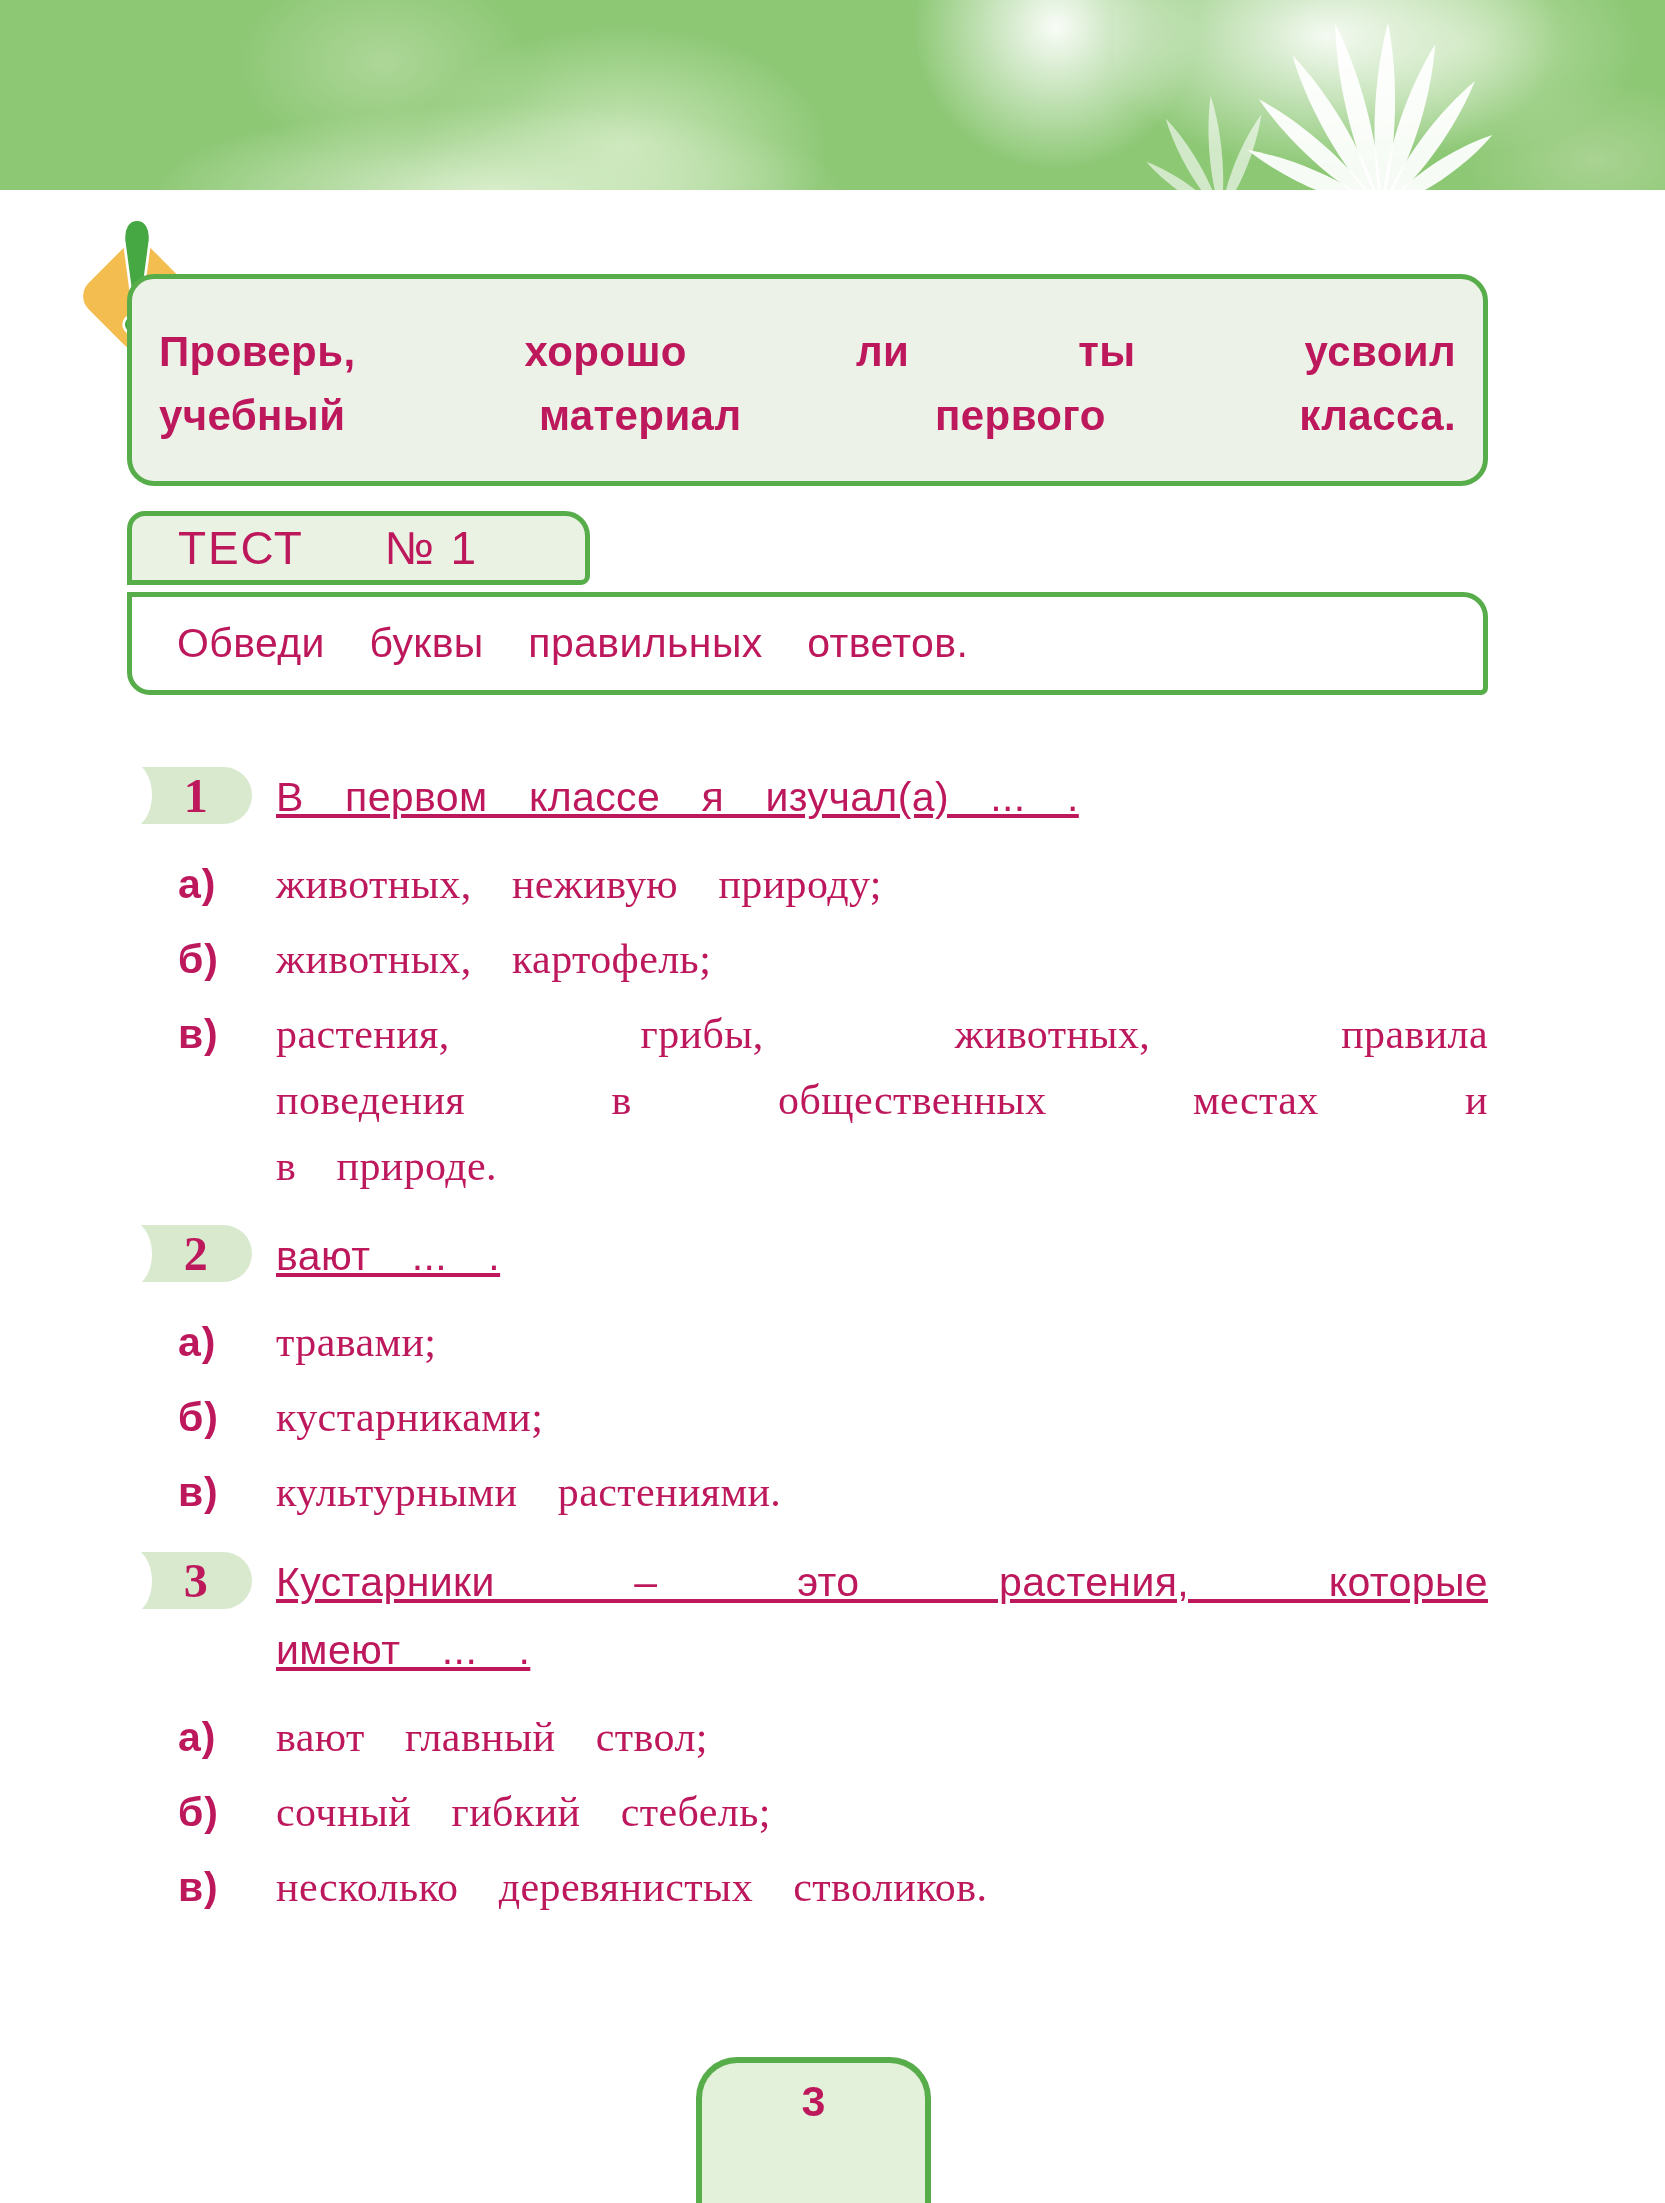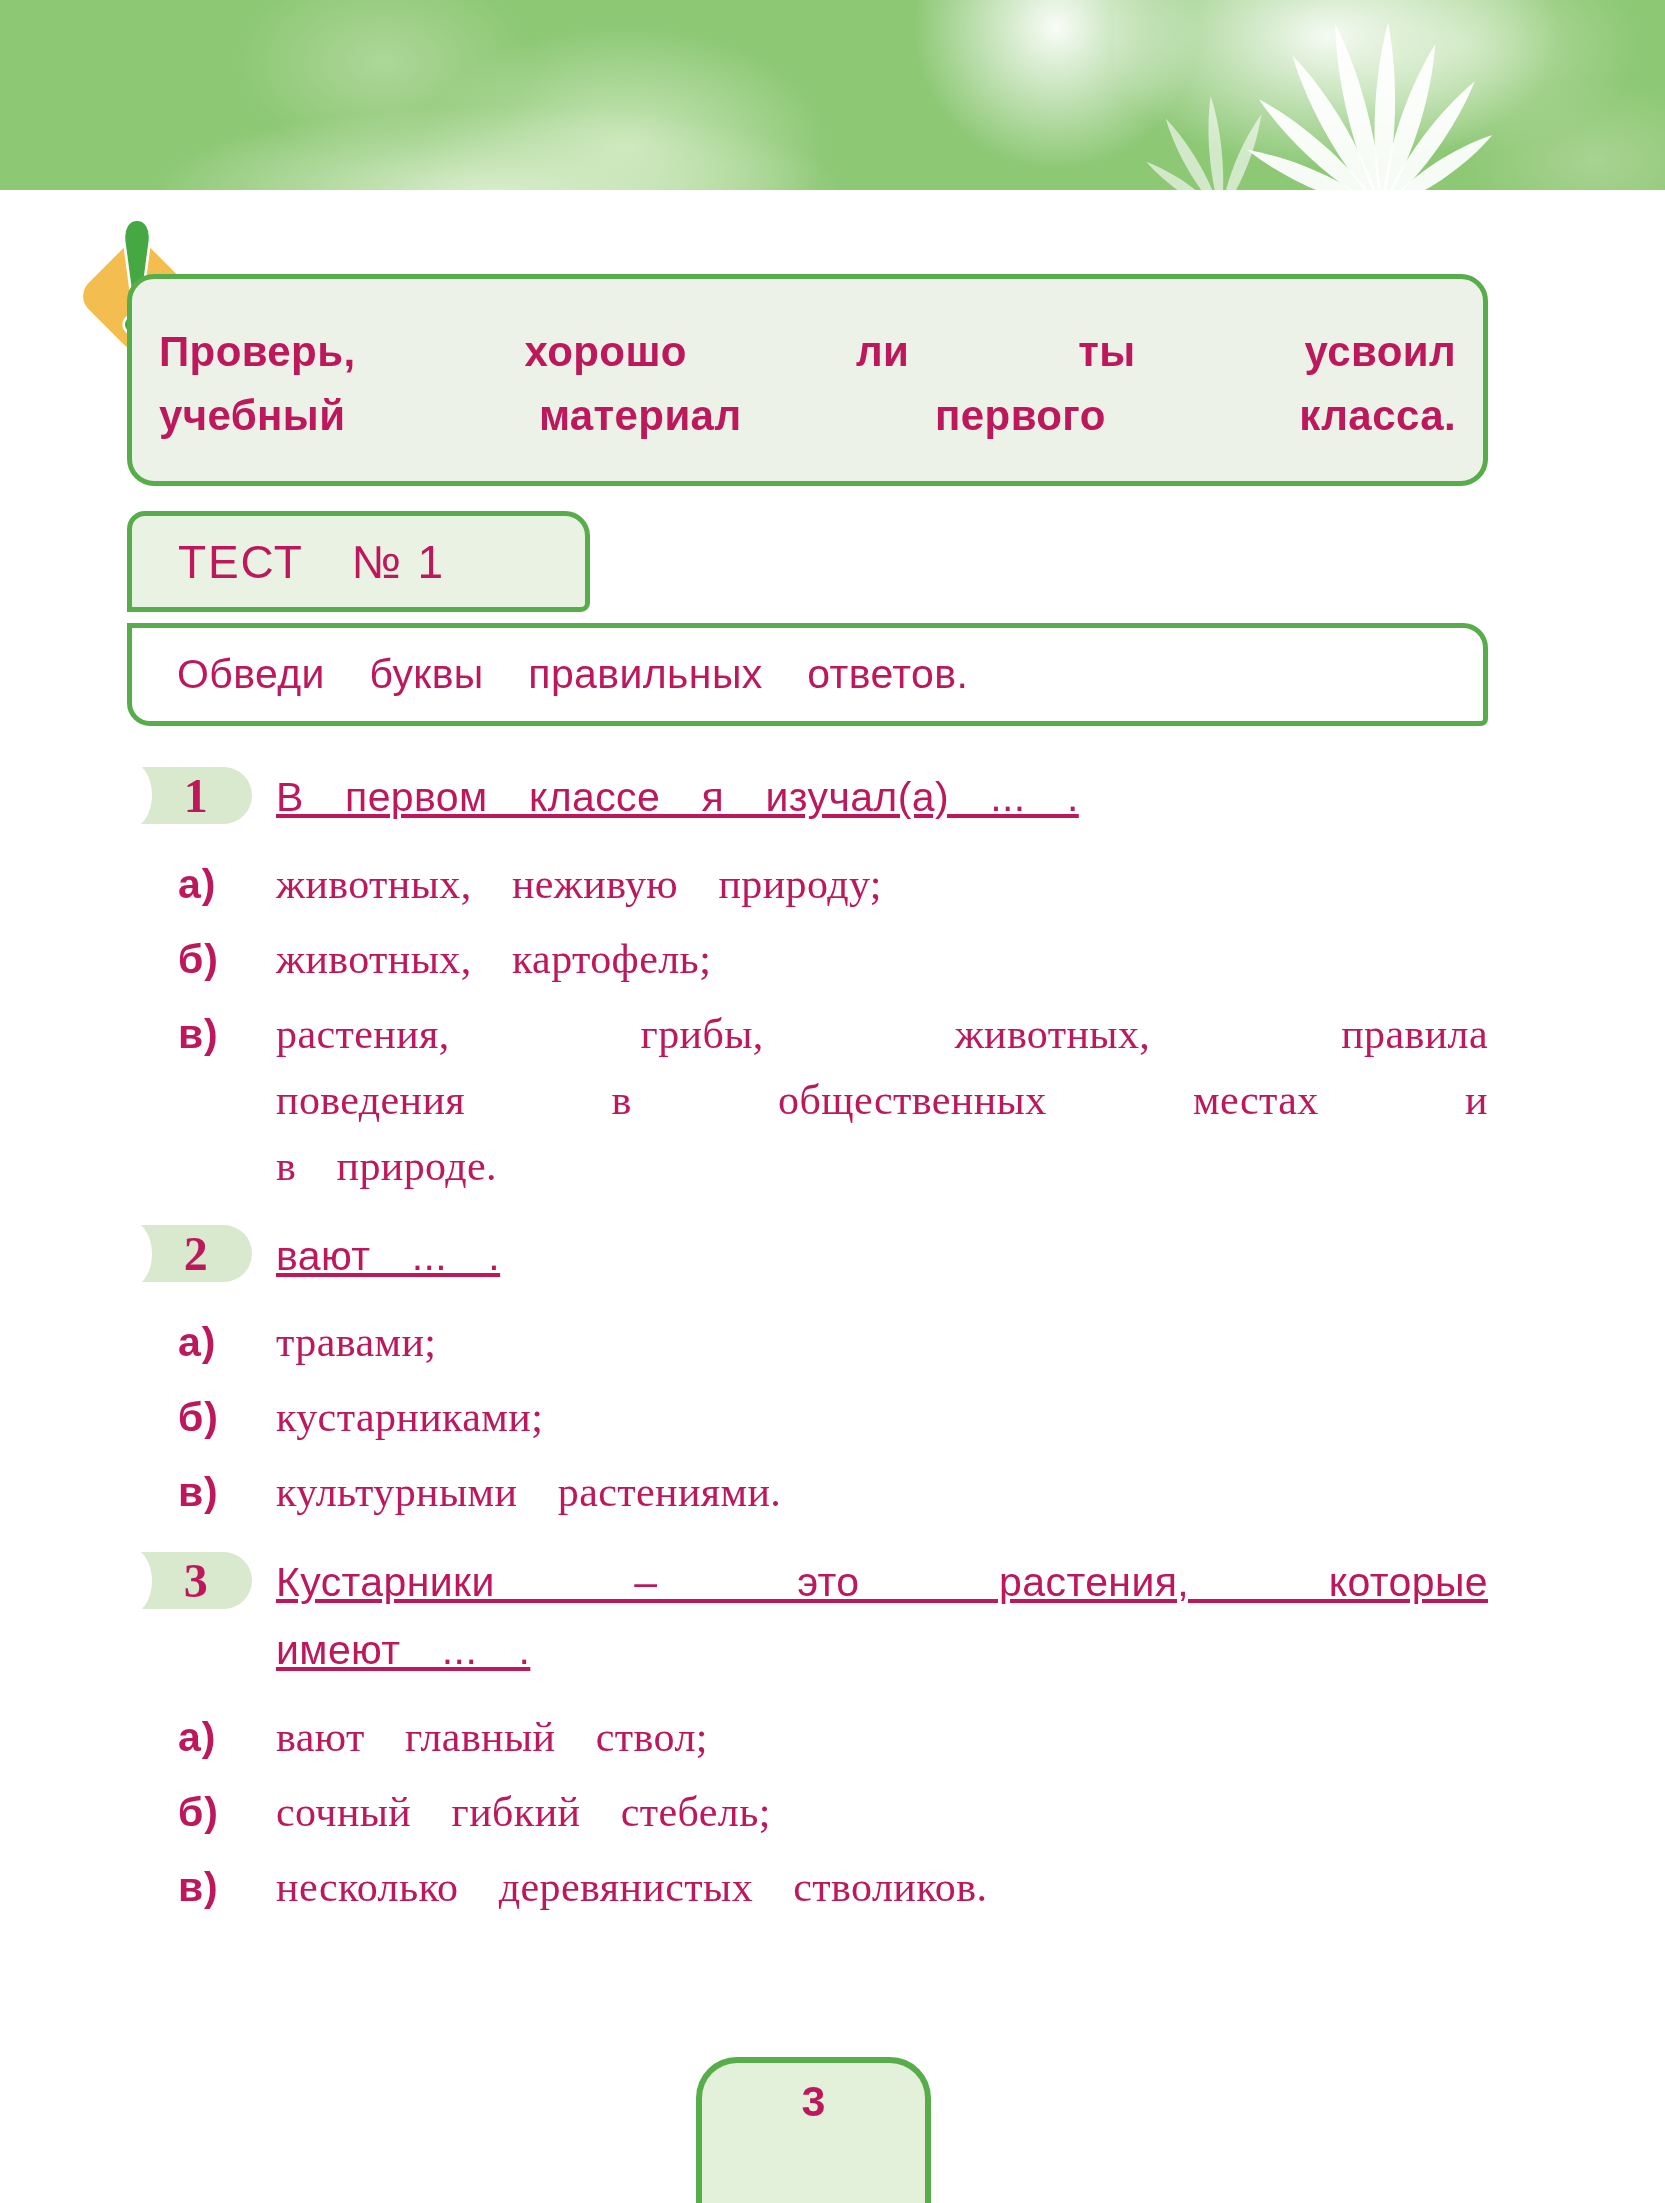--- a/index.html
+++ b/index.html
@@ -39,32 +39,32 @@
     padding:41px 27px 0 27px;
   }
   .intro-box .line{
     font-size:42px;font-weight:bold;line-height:64px;
     text-align:justify;text-align-last:justify;
     letter-spacing:0.4px;
   }
 
   
   .test-tab{
-    position:absolute;left:127px;top:511px;width:463px;height:101px;
+    position:absolute;left:127px;top:511px;width:463px;height:74px;
     box-sizing:border-box;
     background:#e9f2e3;
     border:5.3px solid #57ad4a;
     border-radius:18px 25px 9px 0;
     display:flex;align-items:center;
     padding-left:46px;
-    font-size:46px;letter-spacing:1.8px;
+    font-size:46px;letter-spacing:1.8px;gap:33px;
   }
   .test-tab .tab-num{margin-left:48px;}
   .instruction-box{
-    position:absolute;left:127px;top:623px;width:1361px;height:103px;
+    position:absolute;left:127px;top:592px;width:1361px;height:103px;
     box-sizing:border-box;
     background:#ffffff;
     border:5.3px solid #57ad4a;
     border-radius:0 25px 7.1px 23px;
     display:flex;align-items:center;
     padding-left:45px;
     font-size:41px;word-spacing:.8em;letter-spacing:0.4px;
   }
 
   

